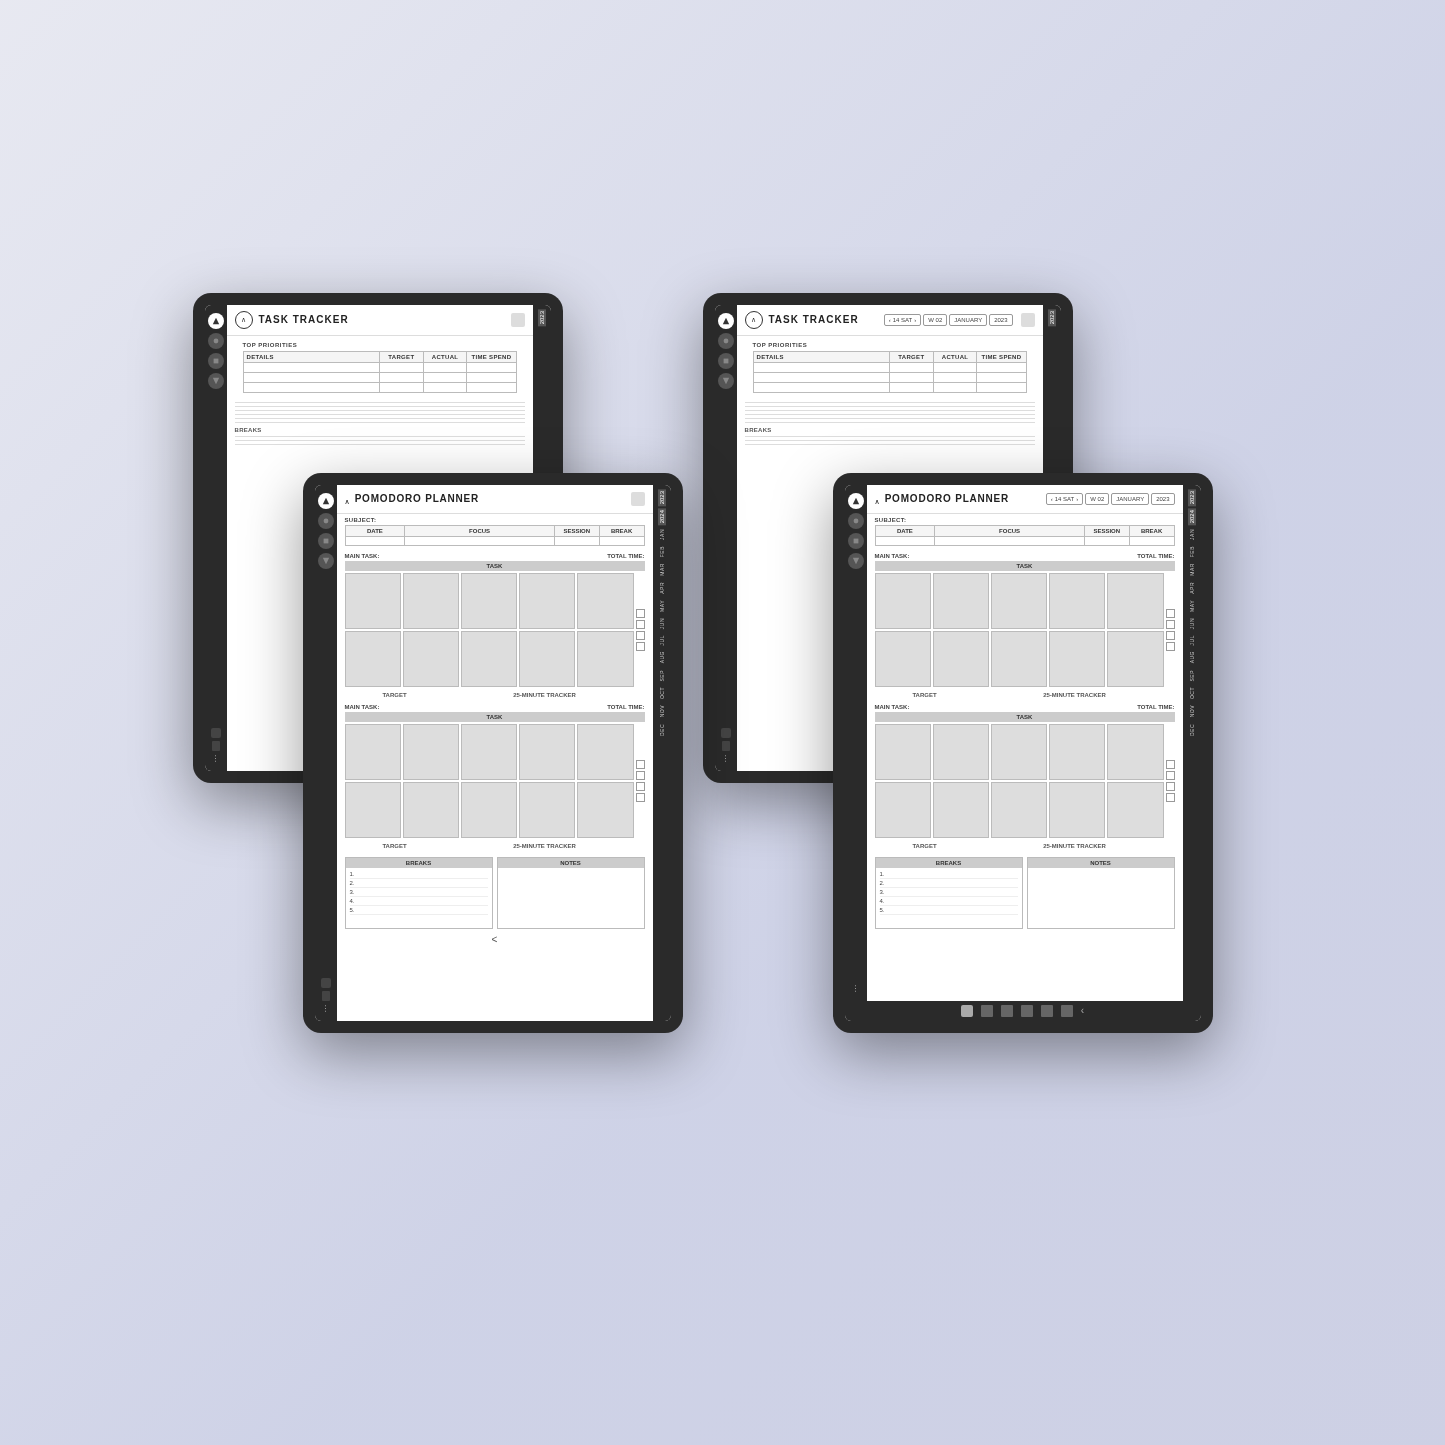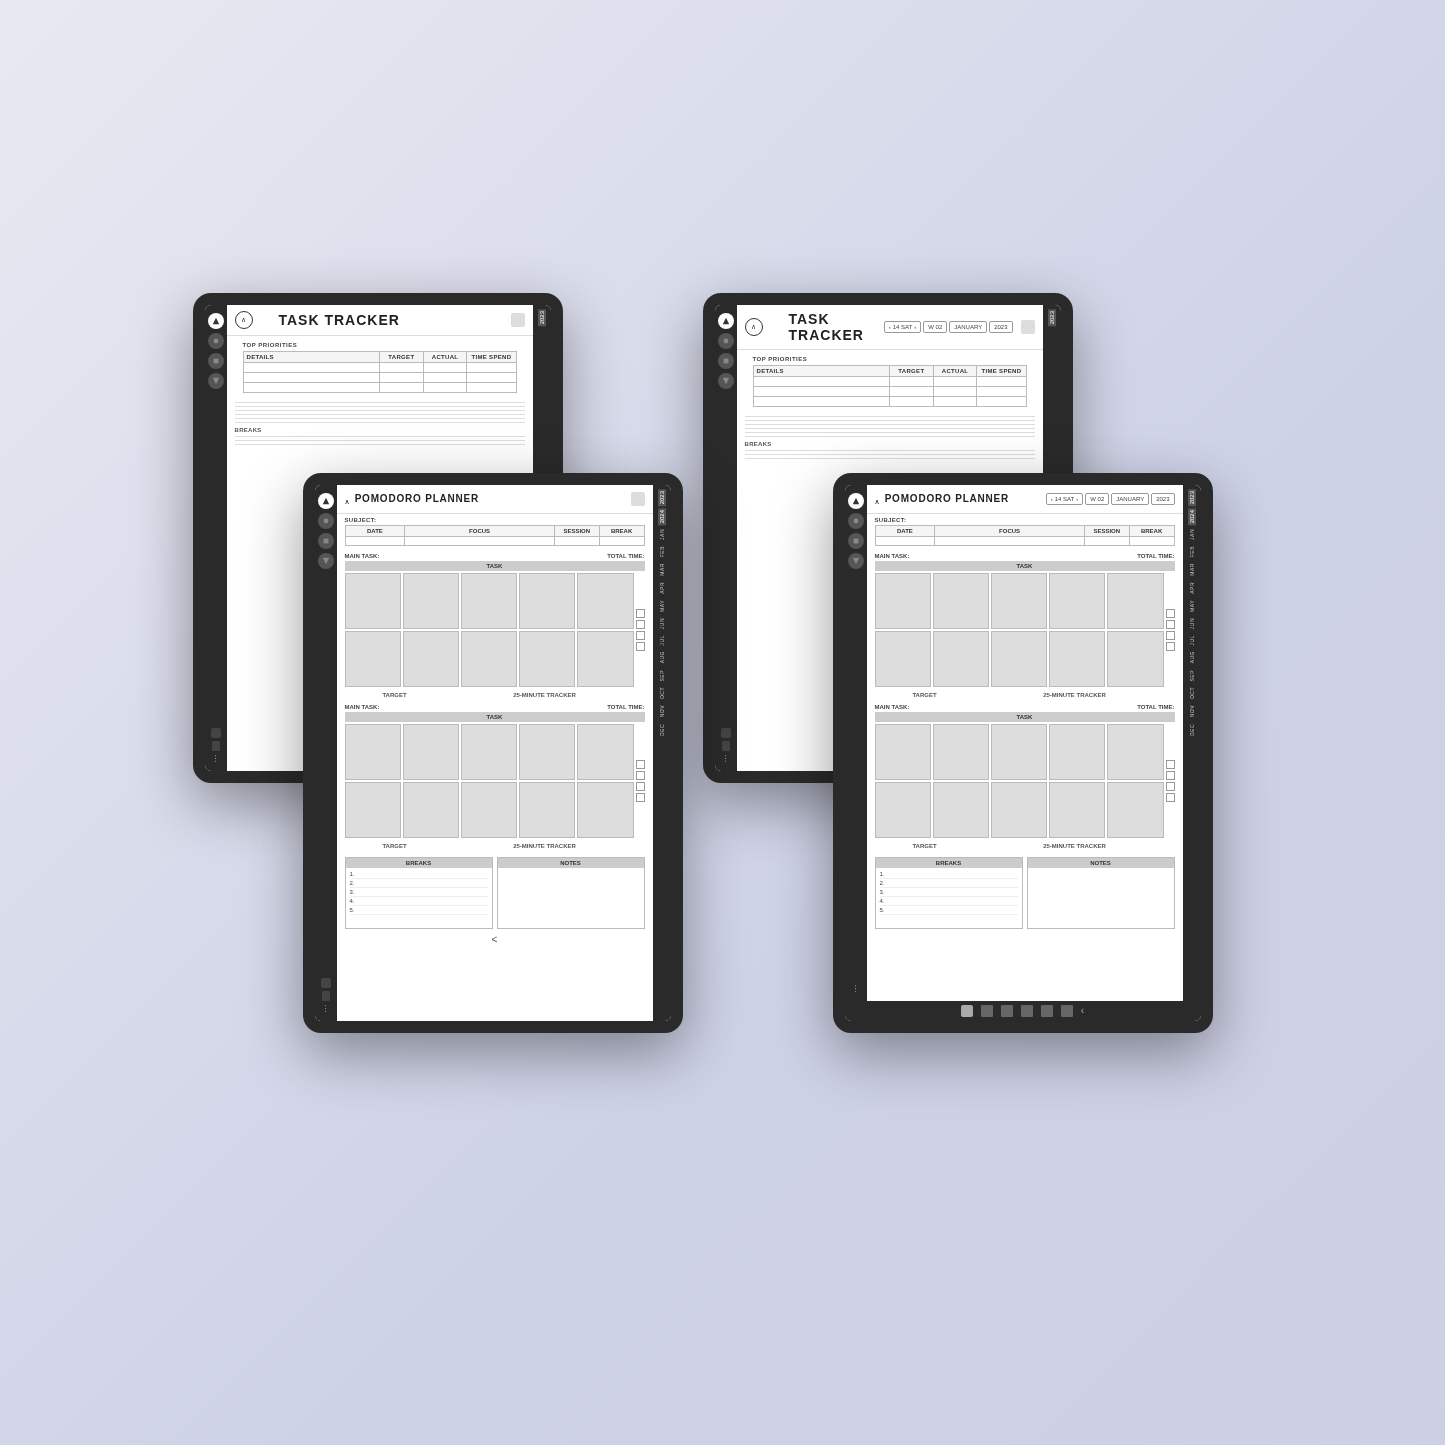--- a/index.html
+++ b/index.html
@@ -174,26 +174,25 @@
       height: 18px;
       border: 1.5px solid #333;
       border-radius: 50%;
       display: flex;
       align-items: center;
       justify-content: center;
       font-size: 8px;
       color: #333;
     }
     .task-tracker-title {
-      font-size: 14px;
+      font-size: 10px;
       font-weight: bold;
       letter-spacing: 1px;
       color: #222;
       flex: 1;
-      margin-left: 20px;
     }
     .nav-pills {
       display: flex;
       gap: 2px;
       align-items: center;
     }
     .nav-pill {
       font-size: 6px;
       padding: 2px 4px;
       border: 1px solid #999;

